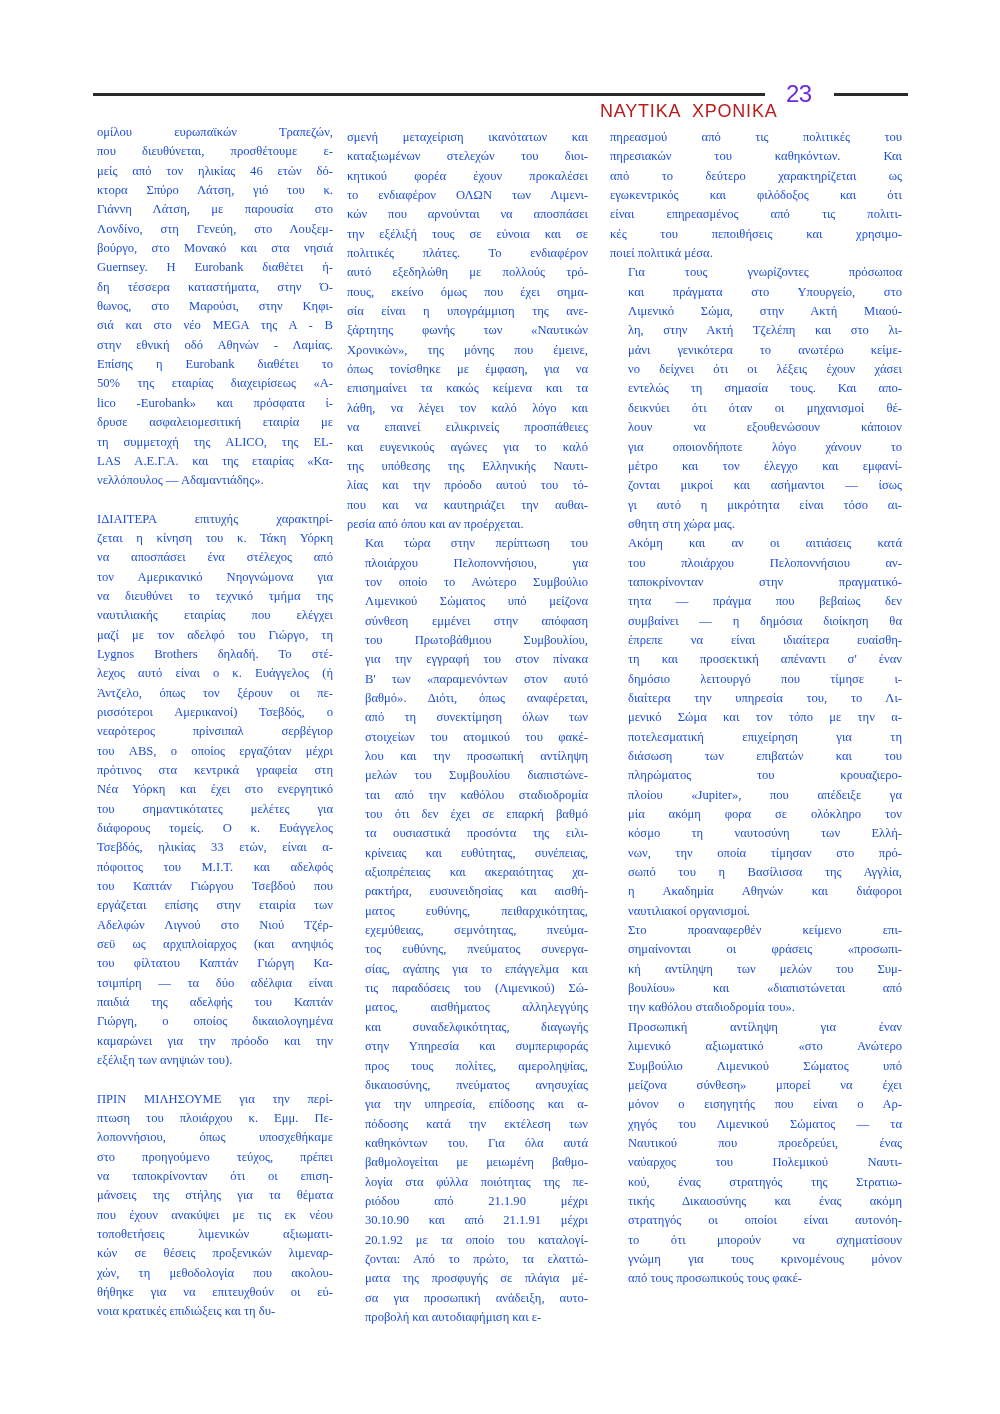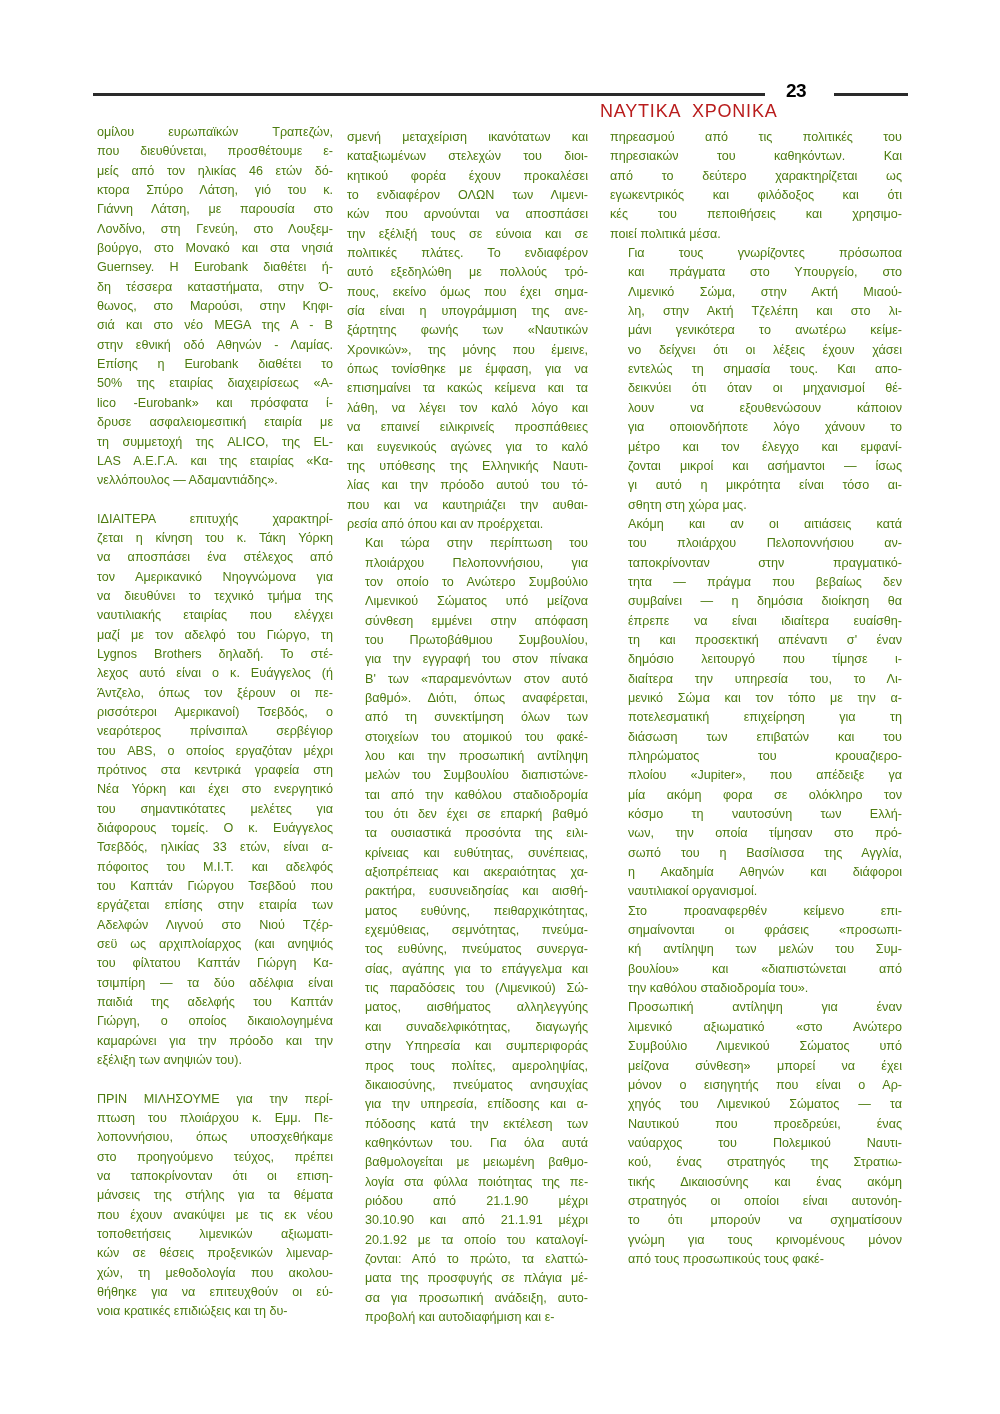--- a/index.html
+++ b/index.html
@@ -15,35 +15,35 @@
     position: absolute; left: 93px; top: 93px; width: 672px; height: 3px;
     background: #2a2a2a;
   }
   .rule-right {
     position: absolute; left: 834px; top: 93px; width: 74px; height: 3px;
     background: #2a2a2a;
   }
   .page-number {
     position: absolute; left: 786px; top: 80px;
     font-family: "Liberation Sans", sans-serif;
-    font-weight: bold; font-size: 19px; color: #000000;
+    font-weight: normal; font-size: 24px; color: #6d28d9;
     letter-spacing: -0.5px;
   }
   .running-head {
     position: absolute; left: 600px; top: 101px;
     font-family: "Liberation Sans", sans-serif;
     font-size: 18px; letter-spacing: 0.8px; color: #b91c1c;
   }
   .col {
     position: absolute; top: 128px;
-    font-family: Liberation Sans, sans-serif;
+    font-family: Liberation Serif, serif;
     font-size: 12.6px;
     line-height: 19.35px;
     text-align: justify;
-    color: #4d7c0f;
+    color: #1d4ed8;
   }
   .col-1 { left: 97px; width: 236px; top: 123px; }
   .col-2 { left: 347px; width: 241px; }
   .col-3 { left: 610px; width: 292px; }
   .col p { margin: 0; }
   .col p.indent { text-indent: 18px; }
   .col p.gap { margin-top: 19px; }
   .line { display: block; text-align: justify; text-align-last: justify; white-space: nowrap; }
   .line.last { text-align-last: left; }
 </style>
@@ -190,20 +190,21 @@
       <span class="line">σα για προσωπική ανάδειξη, αυτο-</span>
       <span class="line last">προβολή και αυτοδιαφήμιση και ε-</span>
     </p>
   </div>
 <div class="col col-3">
     <p>
       <span class="line">πηρεασμού από τις πολιτικές του</span>
       <span class="line">πηρεσιακών του καθηκόντων. Και</span>
       <span class="line">από το δεύτερο χαρακτηρίζεται ως</span>
       <span class="line">εγωκεντρικός και φιλόδοξος και ότι</span>
+      <span class="line">είναι επηρεασμένος από τις πολιτι-</span>
       <span class="line">κές του πεποιθήσεις και χρησιμο-</span>
       <span class="line last">ποιεί πολιτικά μέσα.</span>
     </p>
     <p class="indent">
       <span class="line">Για τους γνωρίζοντες πρόσωποα</span>
       <span class="line">και πράγματα στο Υπουργείο, στο</span>
       <span class="line">Λιμενικό Σώμα, στην Ακτή Μιαού-</span>
       <span class="line">λη, στην Ακτή Τζελέπη και στο λι-</span>
       <span class="line">μάνι γενικότερα το ανωτέρω κείμε-</span>
       <span class="line">νο δείχνει ότι οι λέξεις έχουν χάσει</span>

